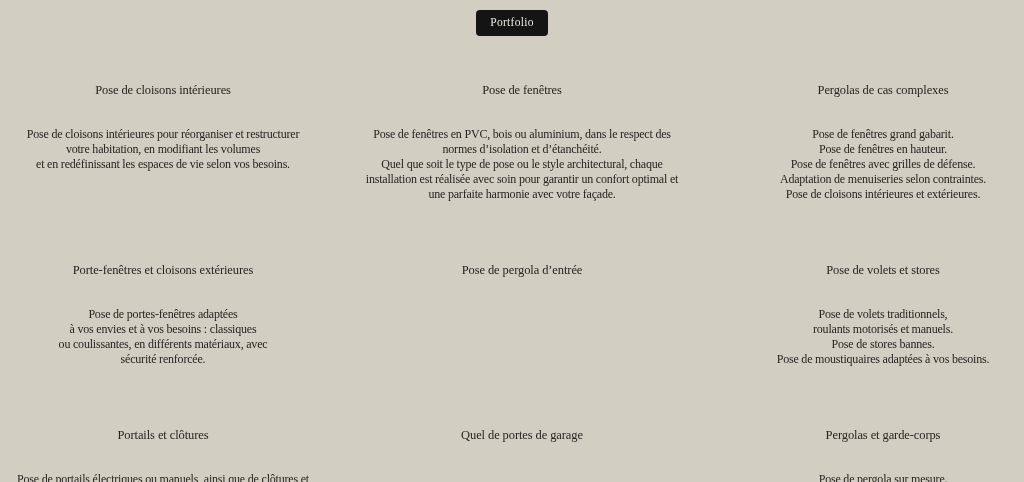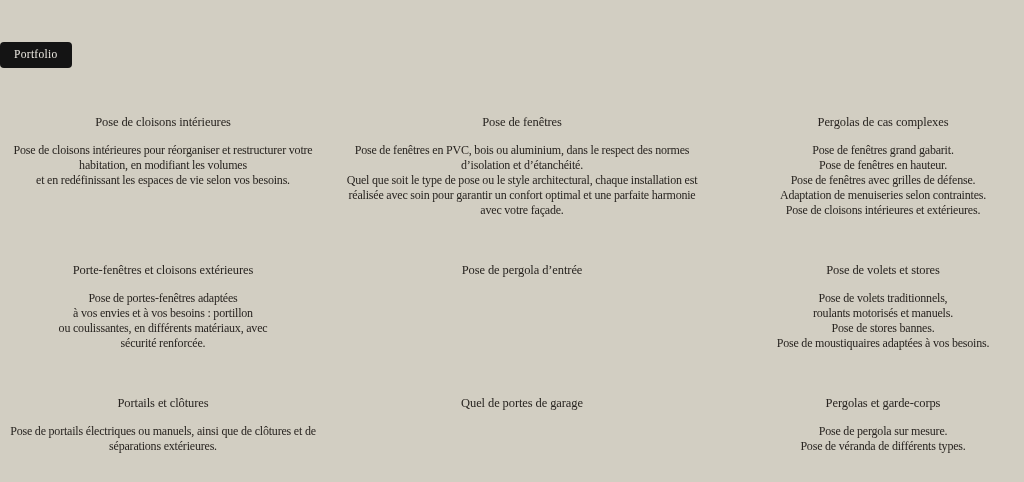--- a/index.html
+++ b/index.html
@@ -13,21 +13,22 @@
   body {
     width: 1024px;
     height: 482px;
     overflow: hidden;
     background: var(--background);
     color: var(--text);
     font-family: "Liberation Serif", "DejaVu Serif", serif;
   }
   .header {
     display: flex;
-    padding-top: 42px;
+    justify-content: center;
+    padding-top: 10px;
   }
   .portfolio-btn {
     background: var(--button-bg);
     color: var(--button-text);
     font-family: inherit;
     font-size: 11.5px;
     line-height: 1;
     padding: 7px 14px;
     border: none;
     border-radius: 4px;
@@ -47,21 +48,21 @@
     display: inline-block;
     font-size: 12.5px;
     line-height: 15px;
     letter-spacing: -0.1px;
     color: inherit;
     text-underline-offset: 2px;
     margin: 0 0 13px 0;
     cursor: pointer;
   }
   .service-desc {
-    margin: 0;
+    margin: 16px;
     font-size: 12px;
     line-height: 15px;
     letter-spacing: -0.2px;
     white-space: pre-line;
   }
 </style>
 </head>
 <body>
 
 <div class="header">
@@ -87,21 +88,21 @@
     <p class="service-desc">Pose de fenêtres grand gabarit.
 Pose de fenêtres en hauteur.
 Pose de fenêtres avec grilles de défense.
 Adaptation de menuiseries selon contraintes.
 Pose de cloisons intérieures et extérieures.</p>
   </div>
 
   <div class="service-card">
     <a class="service-title">Porte-fenêtres et cloisons extérieures</a>
     <p class="service-desc">Pose de portes-fenêtres adaptées
-à vos envies et à vos besoins : portillon
+à vos envies et à vos besoins : classiques
 ou coulissantes, en différents matériaux, avec
 sécurité renforcée.</p>
   </div>
 
   <div class="service-card">
     <a class="service-title">Pose de pergola d’entrée</a>
   </div>
 
   <div class="service-card">
     <a class="service-title">Pose de volets et stores</a>

